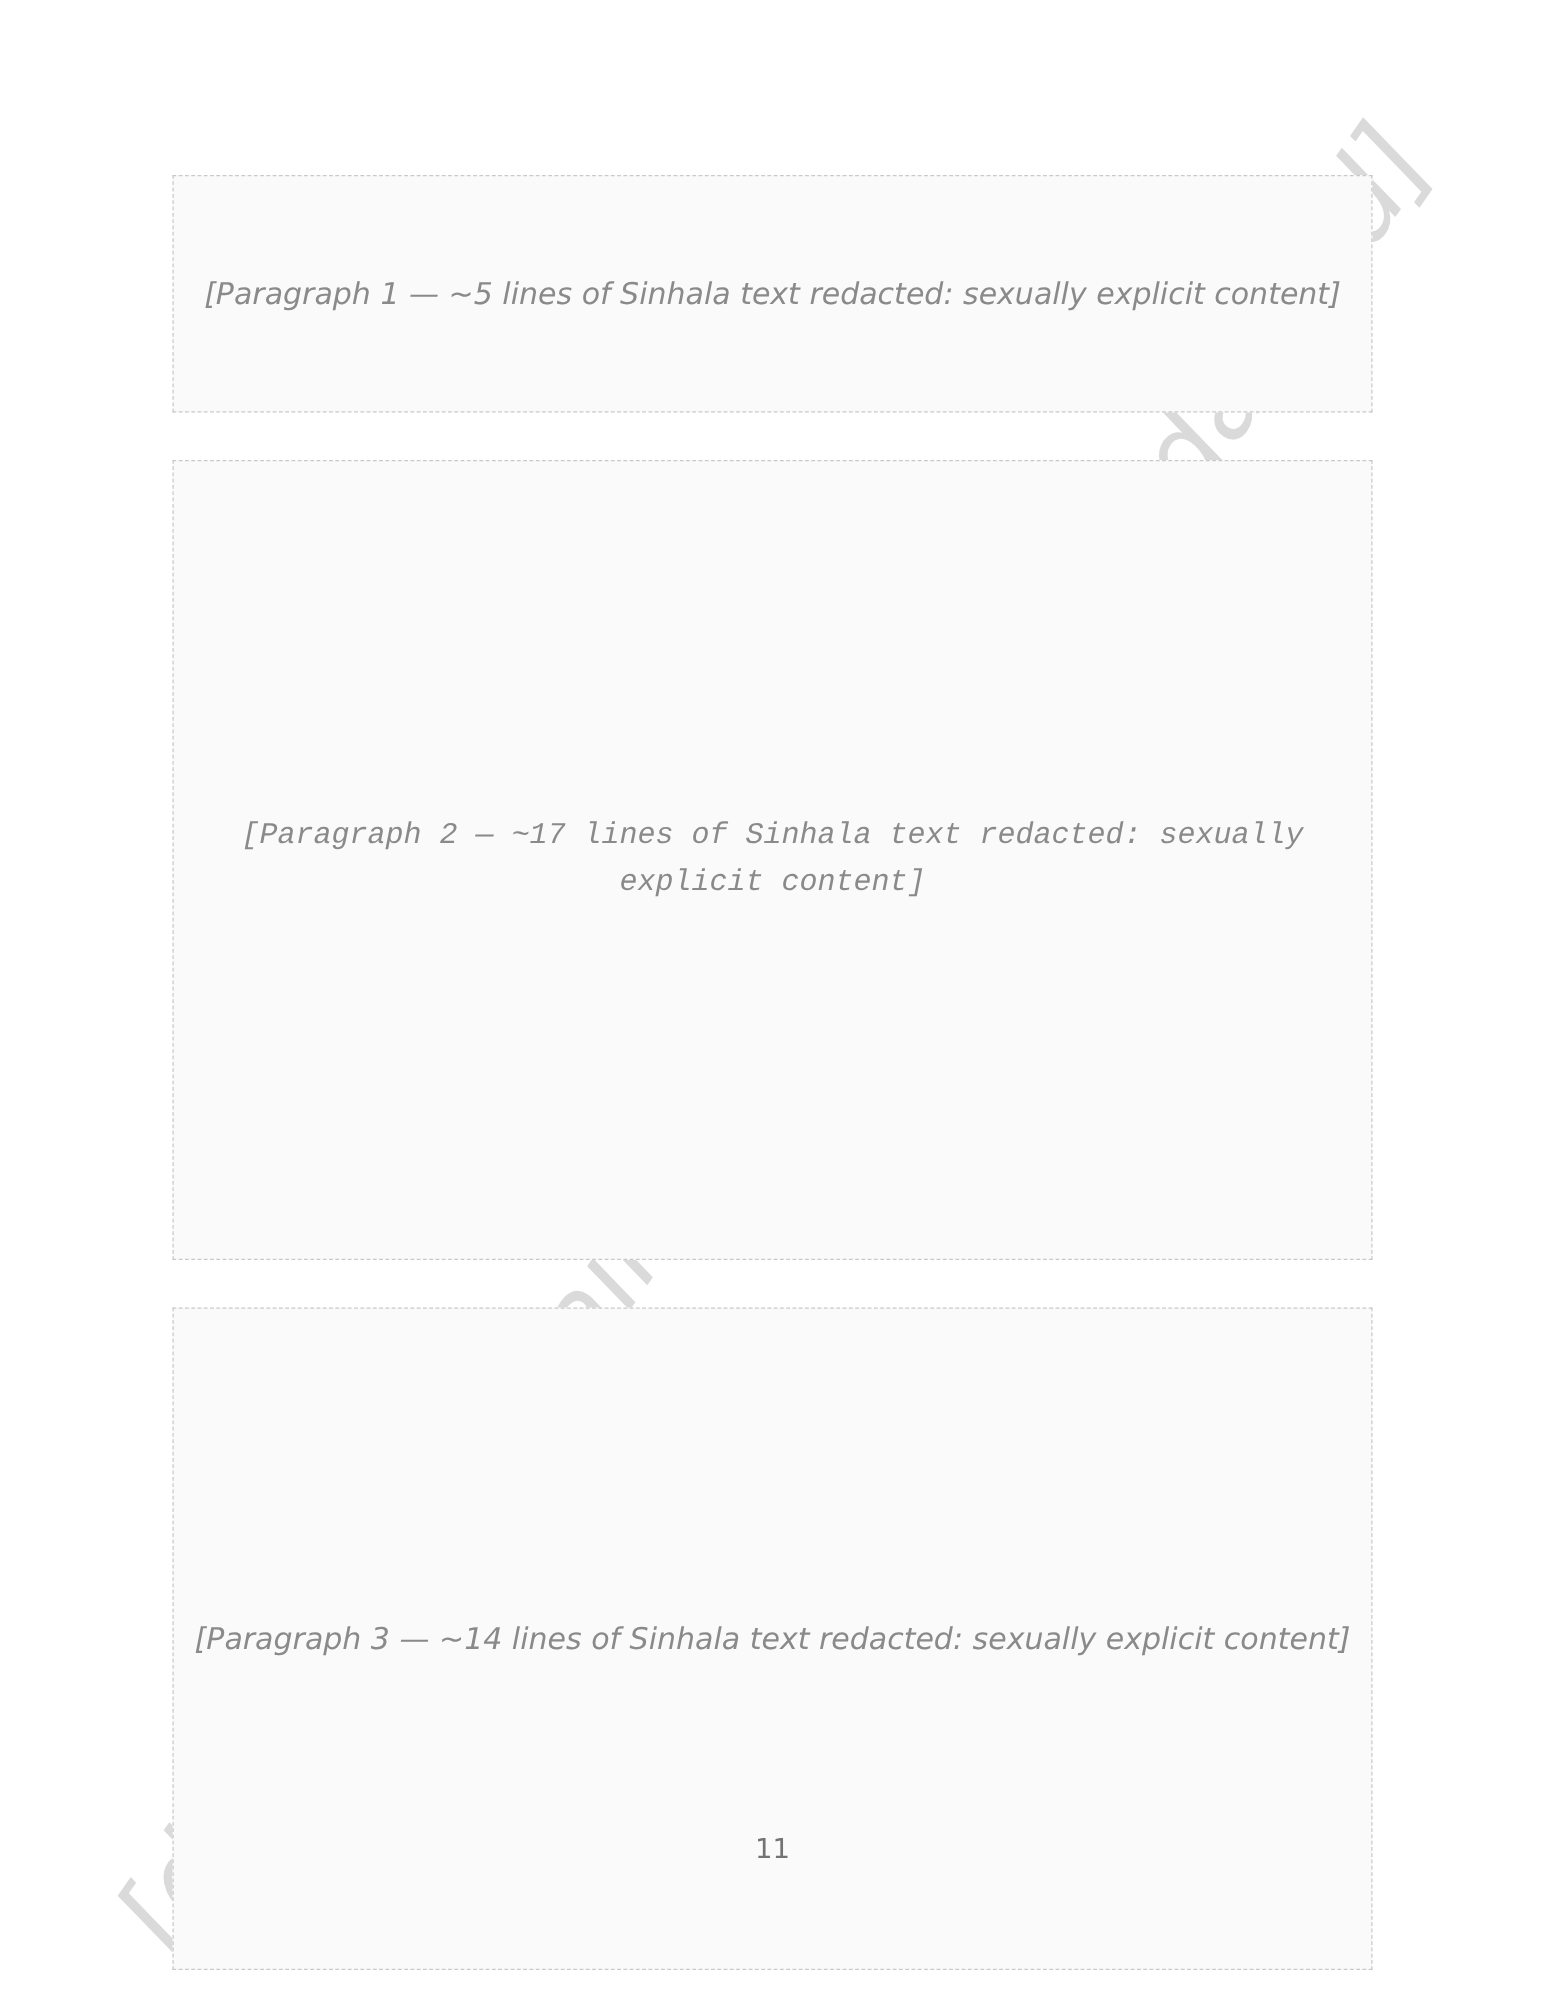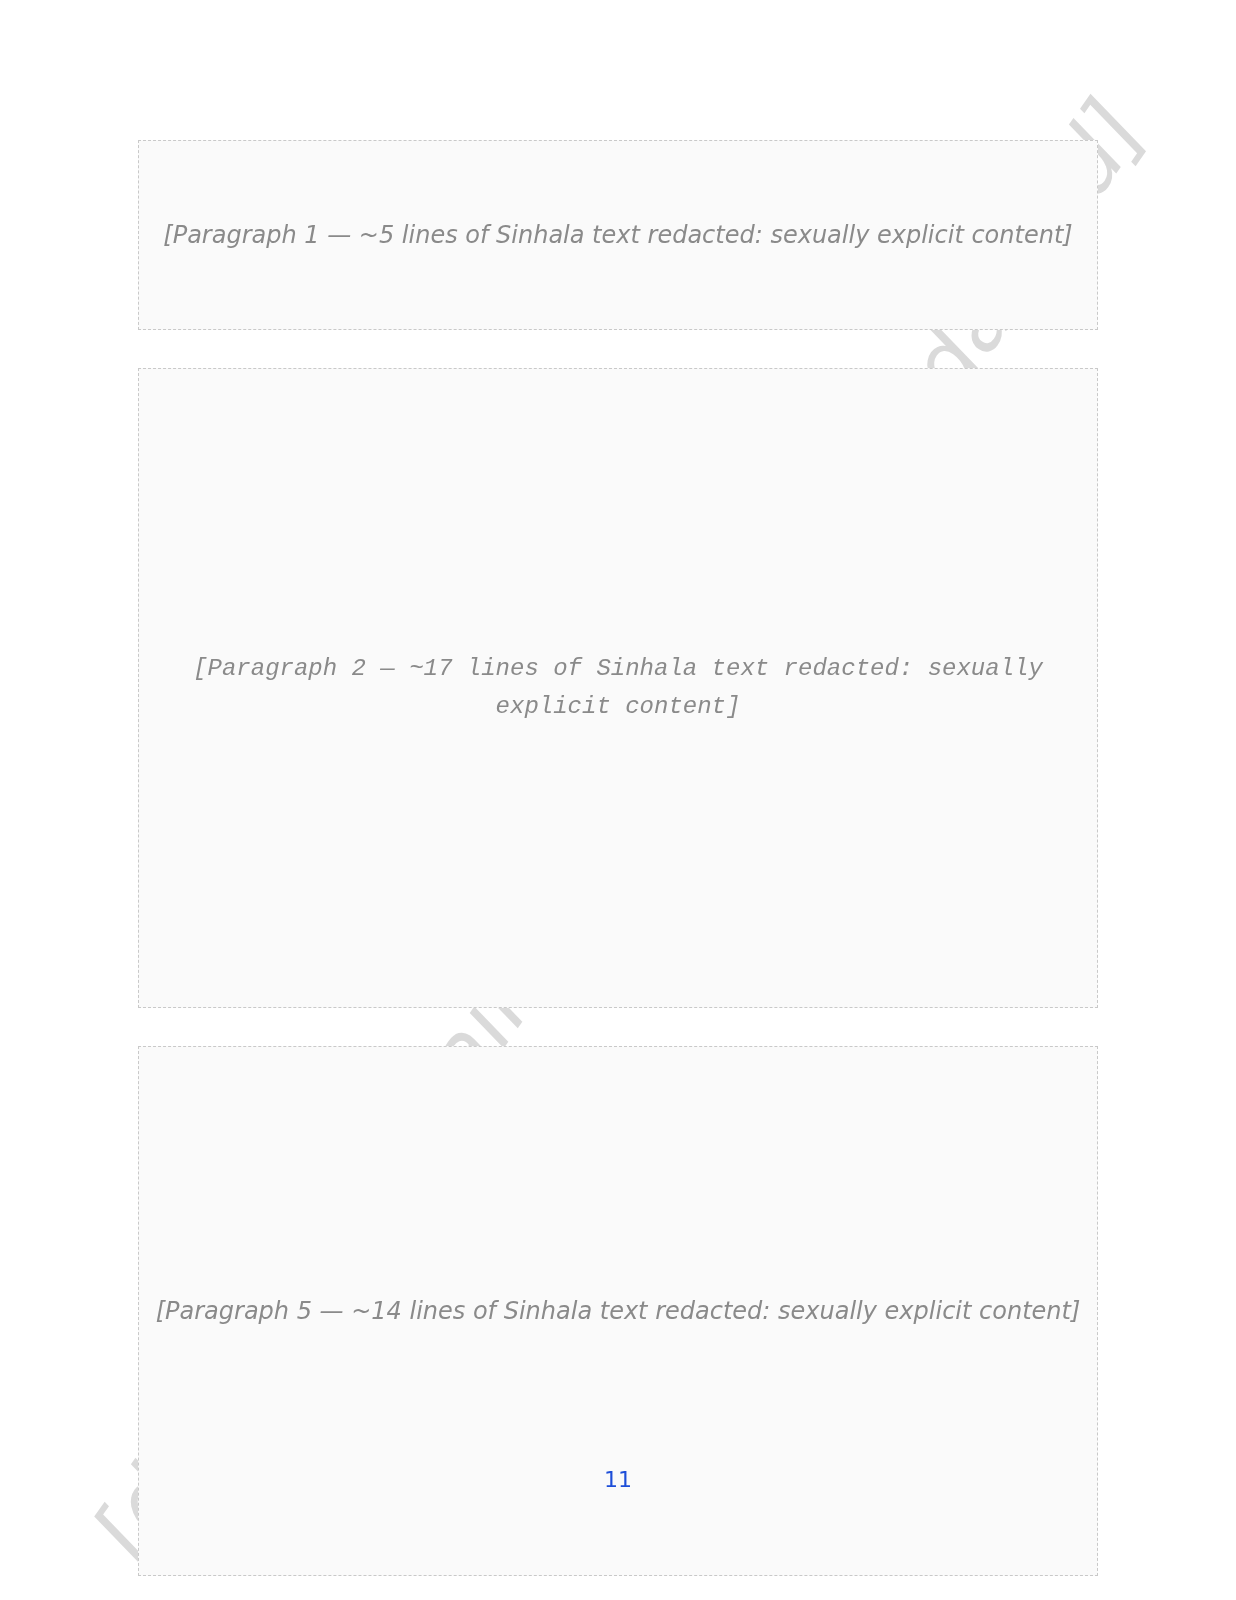--- a/index.html
+++ b/index.html
@@ -48,31 +48,31 @@
     pointer-events: none;
     font-style: italic;
   }
   .page-number {
     position: absolute;
     left: 0;
     right: 0;
     bottom: 108px;
     text-align: center;
     font-size: 22px;
-    color: #1d4ed8;
+    color: #737373;
   }
 </style>
 </head>
 <body>
 
 <div class="page">
 
   <div class="watermark">[diagonal email watermark — redacted]</div>
 
   <div class="text-block">
     <p class="paragraph para-1">[Paragraph 1 — ~5 lines of Sinhala text redacted: sexually explicit content]</p>
     <p class="paragraph para-2">[Paragraph 2 — ~17 lines of Sinhala text redacted: sexually explicit content]</p>
-    <p class="paragraph para-3">[Paragraph 5 — ~14 lines of Sinhala text redacted: sexually explicit content]</p>
+    <p class="paragraph para-3">[Paragraph 3 — ~14 lines of Sinhala text redacted: sexually explicit content]</p>
   </div>
 
   <div class="page-number">11</div>
 
 </div>
 
 </body></html>

